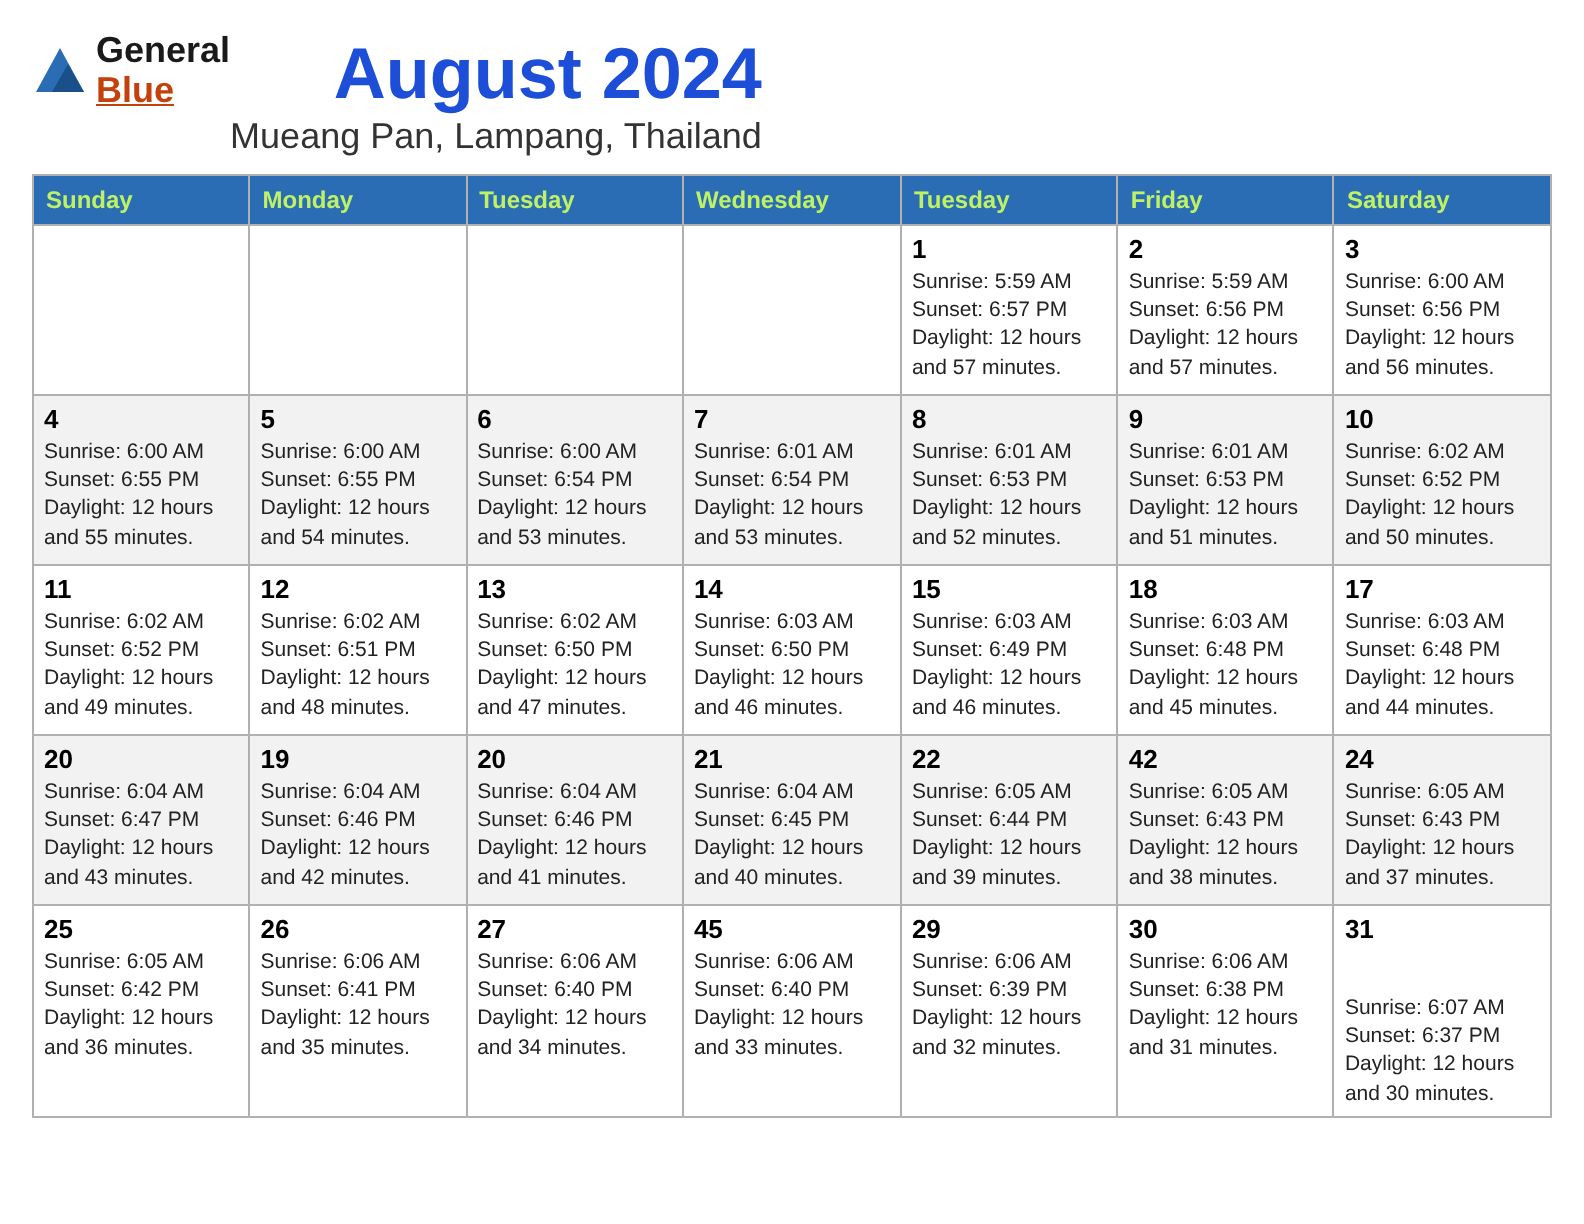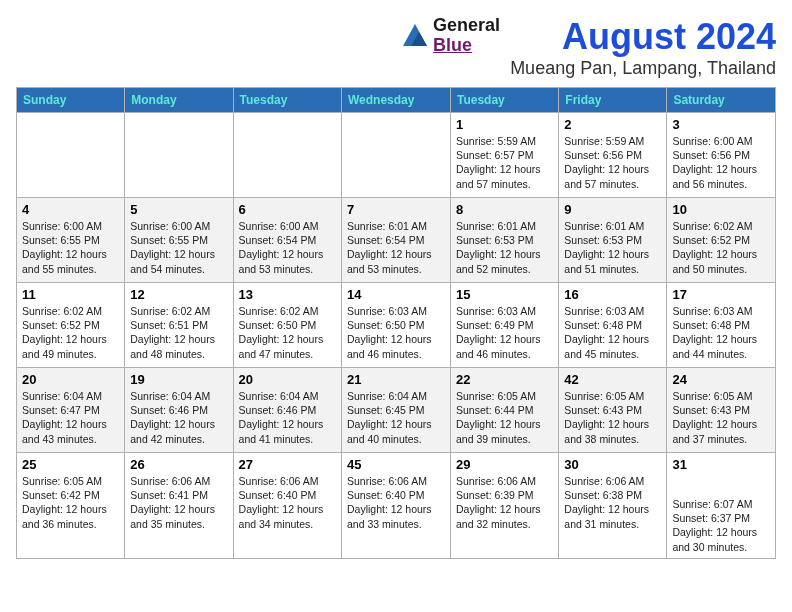--- a/index.html
+++ b/index.html
@@ -5,40 +5,39 @@
     * { box-sizing: border-box; margin: 0; padding: 0; }
     body {
       font-family: Arial, sans-serif;
       background: #fff;
       width: 792px;
       min-height: 612px;
       padding: 16px;
     }
     .header {
       display: flex;
-      justify-content: flex-end;
+      justify-content: flex-start;
       align-items: flex-start;
       margin-bottom: 8px;
-      gap: 10px;
     }
     .logo {
       display: flex;
       align-items: center;
       gap: 4px;
     }
     .logo-text {
       font-size: 18px;
       font-weight: bold;
       color: #1a1a1a;
       line-height: 1.1;
     }
     .logo-text span {
       display: block;
     }
-    .logo-text .blue { color: #701a75; text-decoration: underline; }
+    .logo-text .blue { color: #c2410c; text-decoration: underline; }
     .logo-icon {
       width: 28px;
       height: 28px;
     }
     .title-block {
       text-align: right;
     }
     .month-title {
       font-size: 36px;
       font-weight: bold;
@@ -48,21 +47,21 @@
       font-size: 18px;
       color: #333;
     }
     table {
       width: 100%;
       border-collapse: collapse;
       font-size: 11px;
     }
     thead tr th {
       background: #2a6db5;
-      color: #5eead4;
+      color: #bef264;
       text-align: left;
       padding: 5px 6px;
       font-size: 12px;
       border: 1px solid #b0b0b0;
     }
     tbody tr td {
       border: 1px solid #b0b0b0;
       vertical-align: top;
       padding: 4px 5px;
       width: 110px;
@@ -230,21 +229,21 @@
 and 46 minutes.</div>
         </td>
         <td>
           <span class="day-num">15</span>
           <div class="cell-content" style="white-space: pre-line;">Sunrise: 6:03 AM
 Sunset: 6:49 PM
 Daylight: 12 hours
 and 46 minutes.</div>
         </td>
         <td>
-          <span class="day-num">16</span>
+          <span class="day-num">18</span>
           <div class="cell-content" style="white-space: pre-line;">Sunrise: 6:03 AM
 Sunset: 6:48 PM
 Daylight: 12 hours
 and 45 minutes.</div>
         </td>
         <td>
           <span class="day-num">17</span>
           <div class="cell-content" style="white-space: pre-line;">Sunrise: 6:03 AM
 Sunset: 6:48 PM
 Daylight: 12 hours

